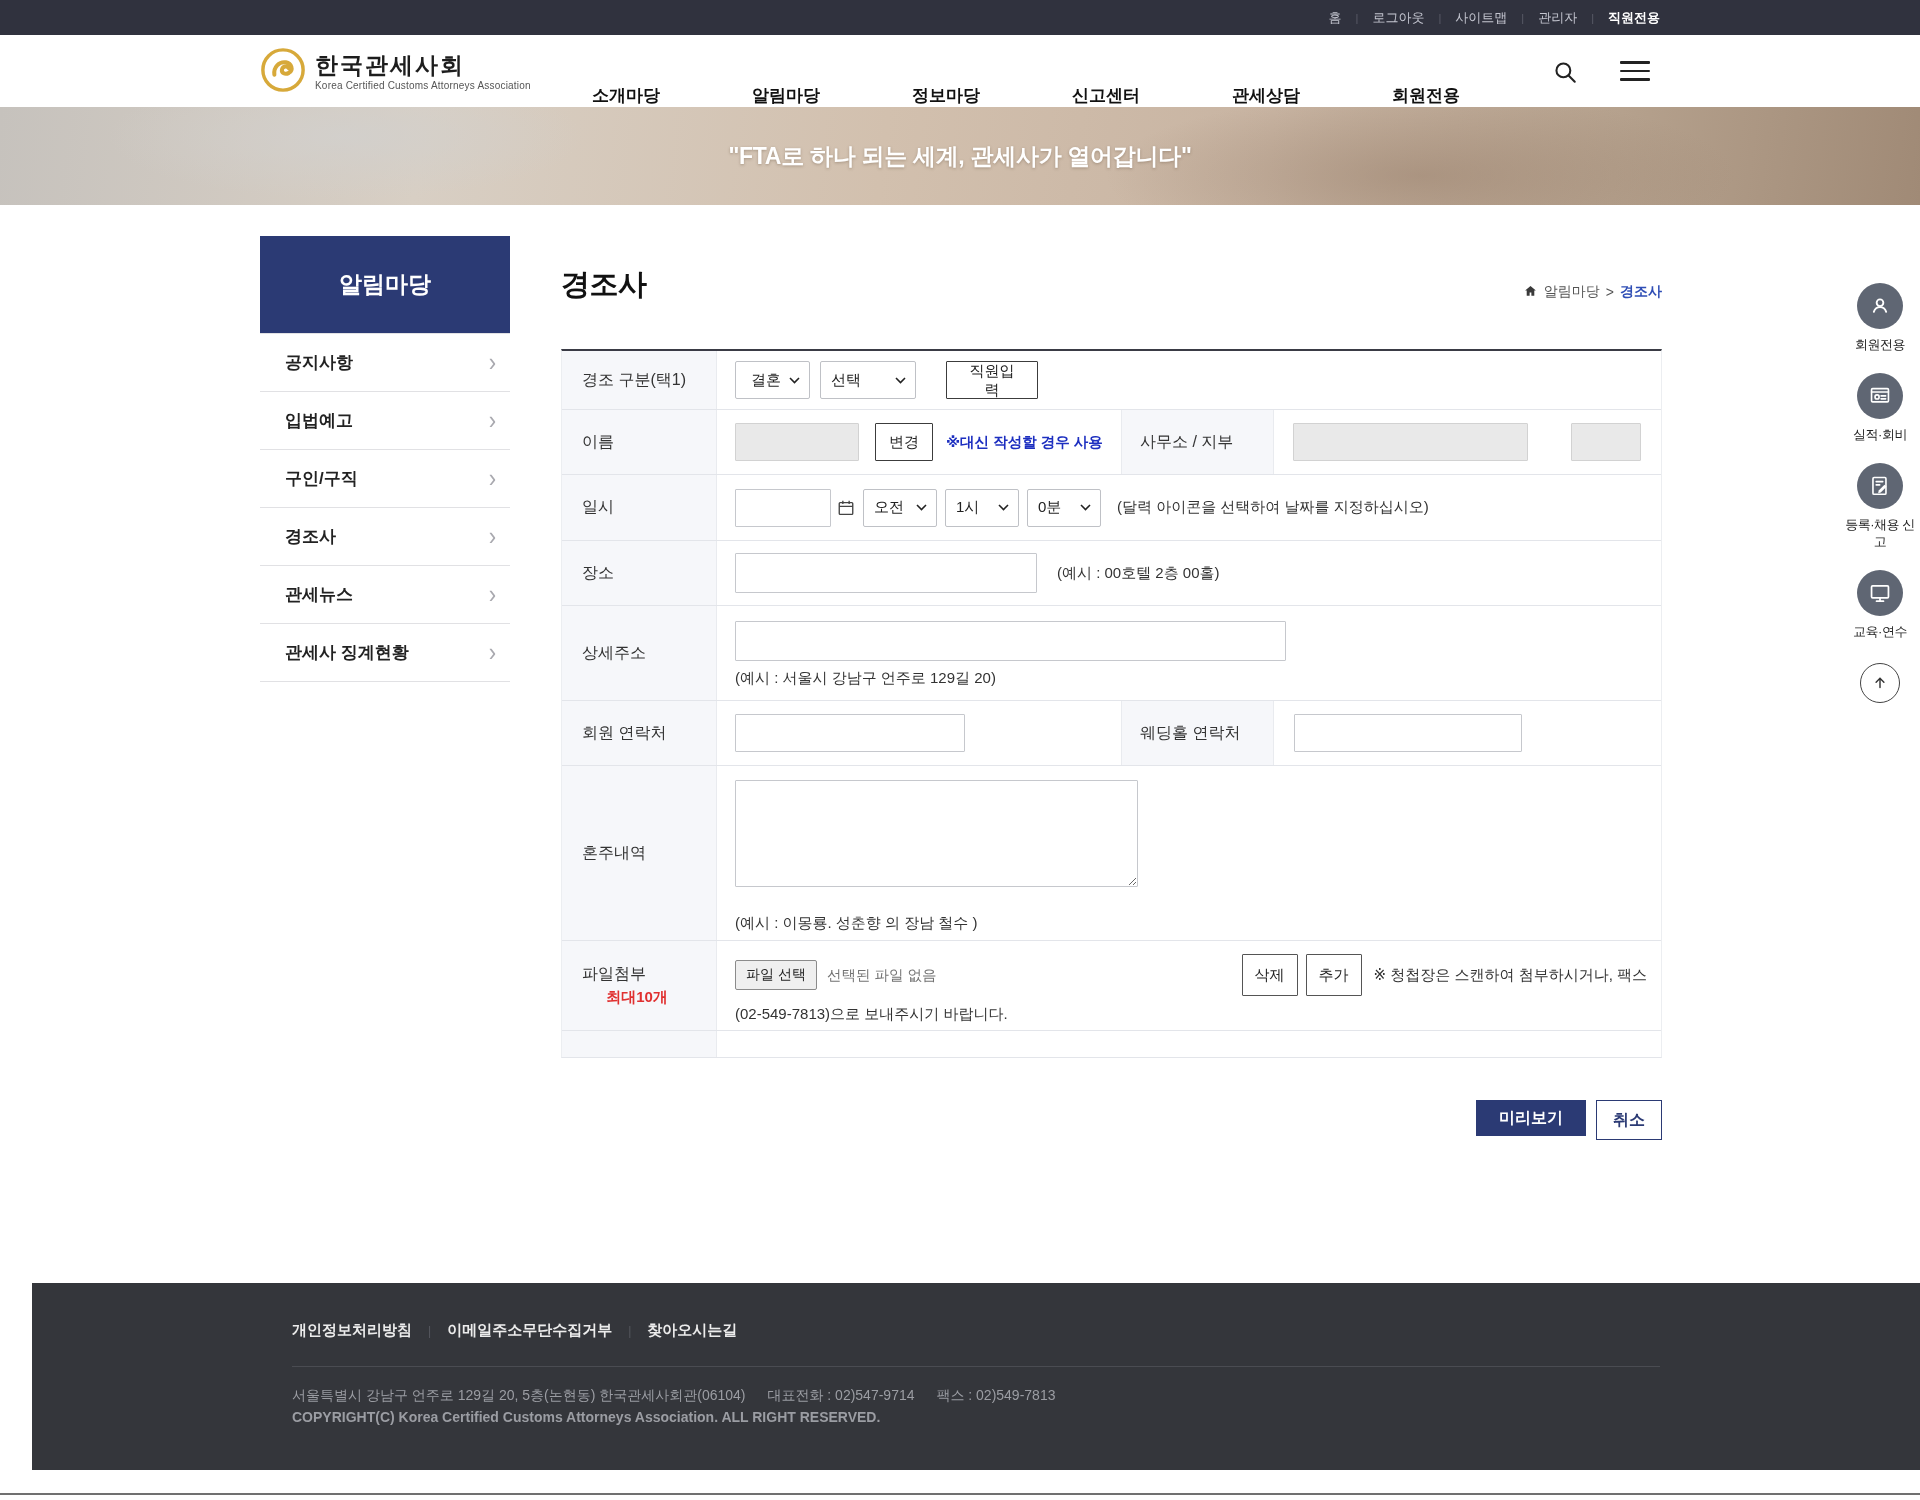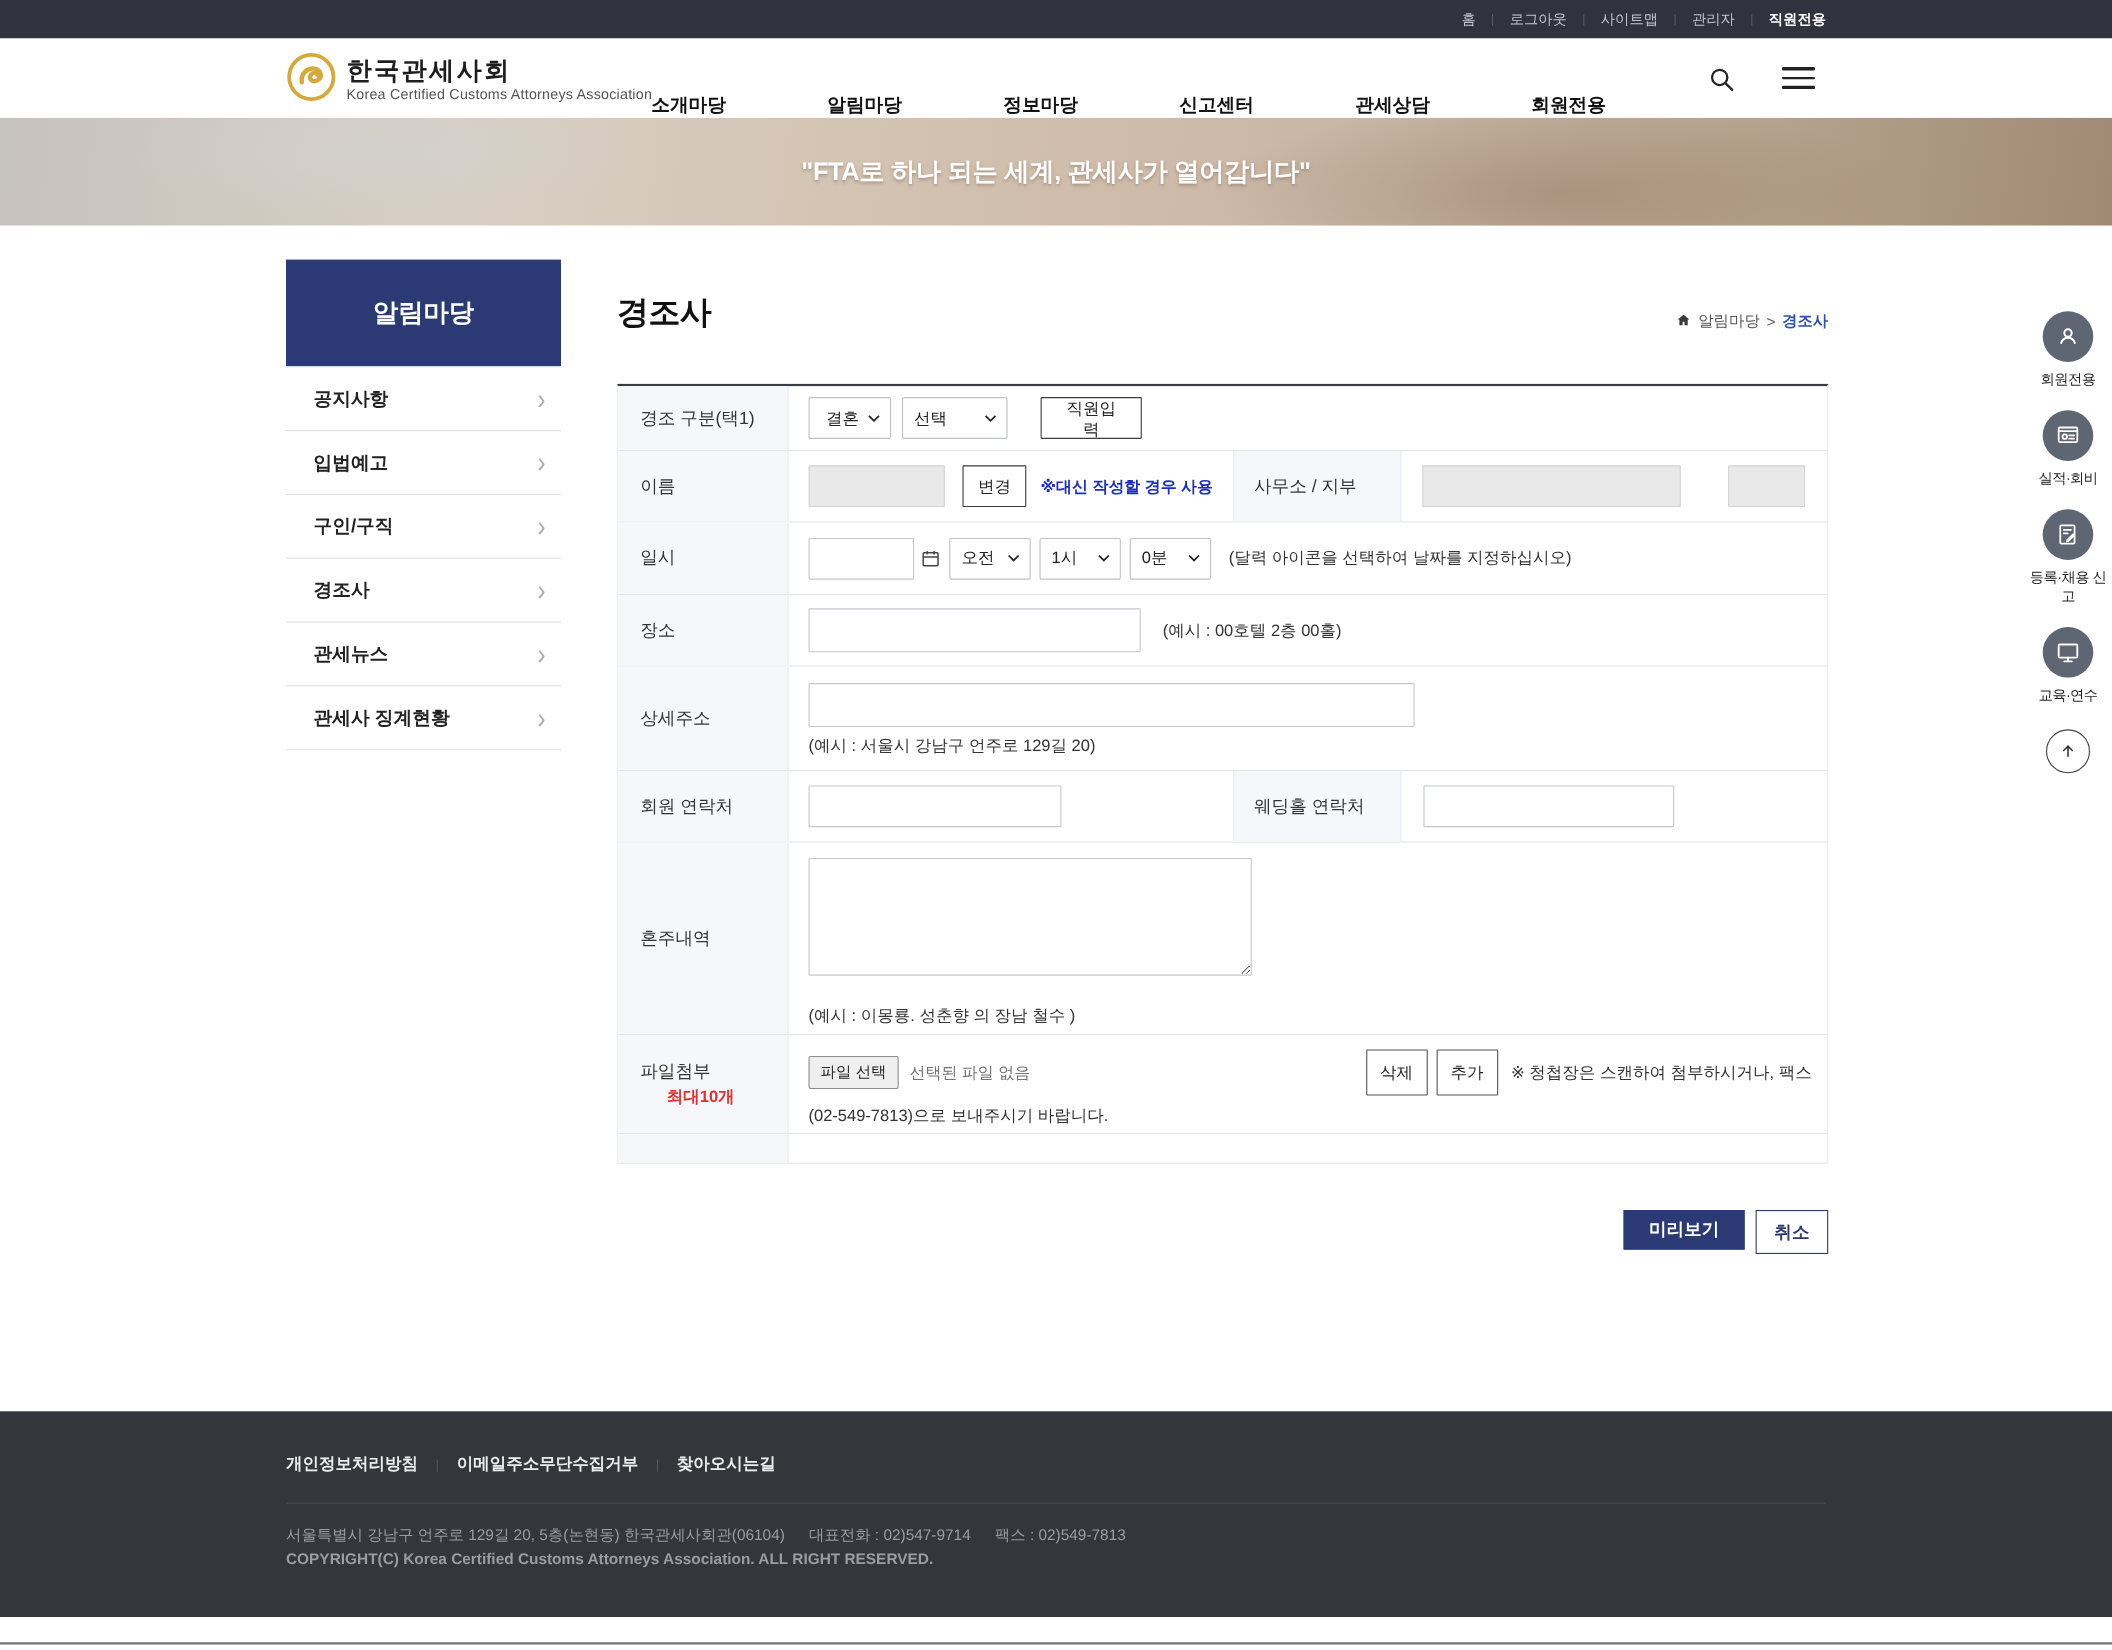--- a/index.html
+++ b/index.html
@@ -9,21 +9,21 @@
   
   .topbar { height:35px; background:#30323e; display:flex; align-items:center; justify-content:flex-end; padding-right:260px; }
   .topbar a { color:#c3c5cf; font-size:13px; text-decoration:none; }
   .topbar a.strong { color:#fff; font-weight:bold; }
   .topbar .sep { color:#5a5c68; margin:0 14px; font-size:11px; }
 
   
   .header { position:relative; height:72px; background:#fff; }
   .logo { position:absolute; left:260px; top:12px; display:flex; align-items:center; gap:9px; }
   .logo-text .kr { font-size:23px; font-weight:bold; color:#1d1d1d; letter-spacing:2px; line-height:1.05; }
-  .logo-text .en { font-size:13px; color:#555; letter-spacing:.2px; margin-top:2px; }
+  .logo-text .en { font-size:10px; color:#555; letter-spacing:.2px; margin-top:2px; }
   .gnb { position:absolute; left:592px; top:0; width:868px; height:72px; display:flex; align-items:flex-end; justify-content:space-between; }
   .gnb a { font-size:17px; font-weight:bold; color:#111; text-decoration:none; }
   .hd-search { position:absolute; left:1552px; top:24px; width:26px; height:26px; cursor:pointer; }
   .hd-burger { position:absolute; left:1620px; top:26px; width:30px; height:20px; display:flex; flex-direction:column; justify-content:space-between; cursor:pointer; }
   .hd-burger i { display:block; height:2.6px; background:#222; border-radius:1px; }
 
   
   .banner { height:98px; display:flex; align-items:center; justify-content:center;
     background:
       radial-gradient(340px 90px at 18% 30%, rgba(210,208,205,.85), rgba(210,208,205,0) 70%),
@@ -75,21 +75,21 @@
   .btn-ghost { width:66px; height:40px; background:#fff; color:#2b3a74; font-size:16px; font-weight:bold; border:1px solid #2b3a74; cursor:pointer; font-family:inherit; }
 
   
   .quick { position:absolute; left:1838px; top:283px; width:84px; display:flex; flex-direction:column; align-items:center; gap:19px; }
   .q-item { display:flex; flex-direction:column; align-items:center; cursor:pointer; }
   .q-circ { width:46px; height:46px; border-radius:50%; background:#5f6673; display:flex; align-items:center; justify-content:center; }
   .q-lb { margin-top:8px; font-size:13px; color:#222; text-align:center; width:72px; line-height:1.3; letter-spacing:-0.5px; }
   .q-top { width:40px; height:40px; border-radius:50%; border:1.6px solid #444; background:#fff; display:flex; align-items:center; justify-content:center; cursor:pointer; margin-top:4px; }
 
   
-  .footer { height:187px; background:#34363b; padding:0 260px; }
+  .footer { height:187px; background:#34363b; padding:0 260px;margin-left:32px; }
   .f-links { display:flex; align-items:center; padding-top:38px; }
   .f-links a { color:#ececec; font-size:15px; font-weight:bold; text-decoration:none; }
   .f-links .sep { color:#55575e; margin:0 16px; font-size:12px; }
   .f-div { border-top:1px solid #4a4c52; margin-top:26px; }
   .f-addr { margin-top:18px; font-size:14px; color:#9b9da3; line-height:1.55; }
   .f-addr .gap { display:inline-block; width:18px; }
   .f-copy { font-size:14px; color:#9b9da3; font-weight:bold; }
   .bottom-strip { height:23px; background:#fff; }
   .bottom-line { height:2px; background:#707070; }
 </style>

